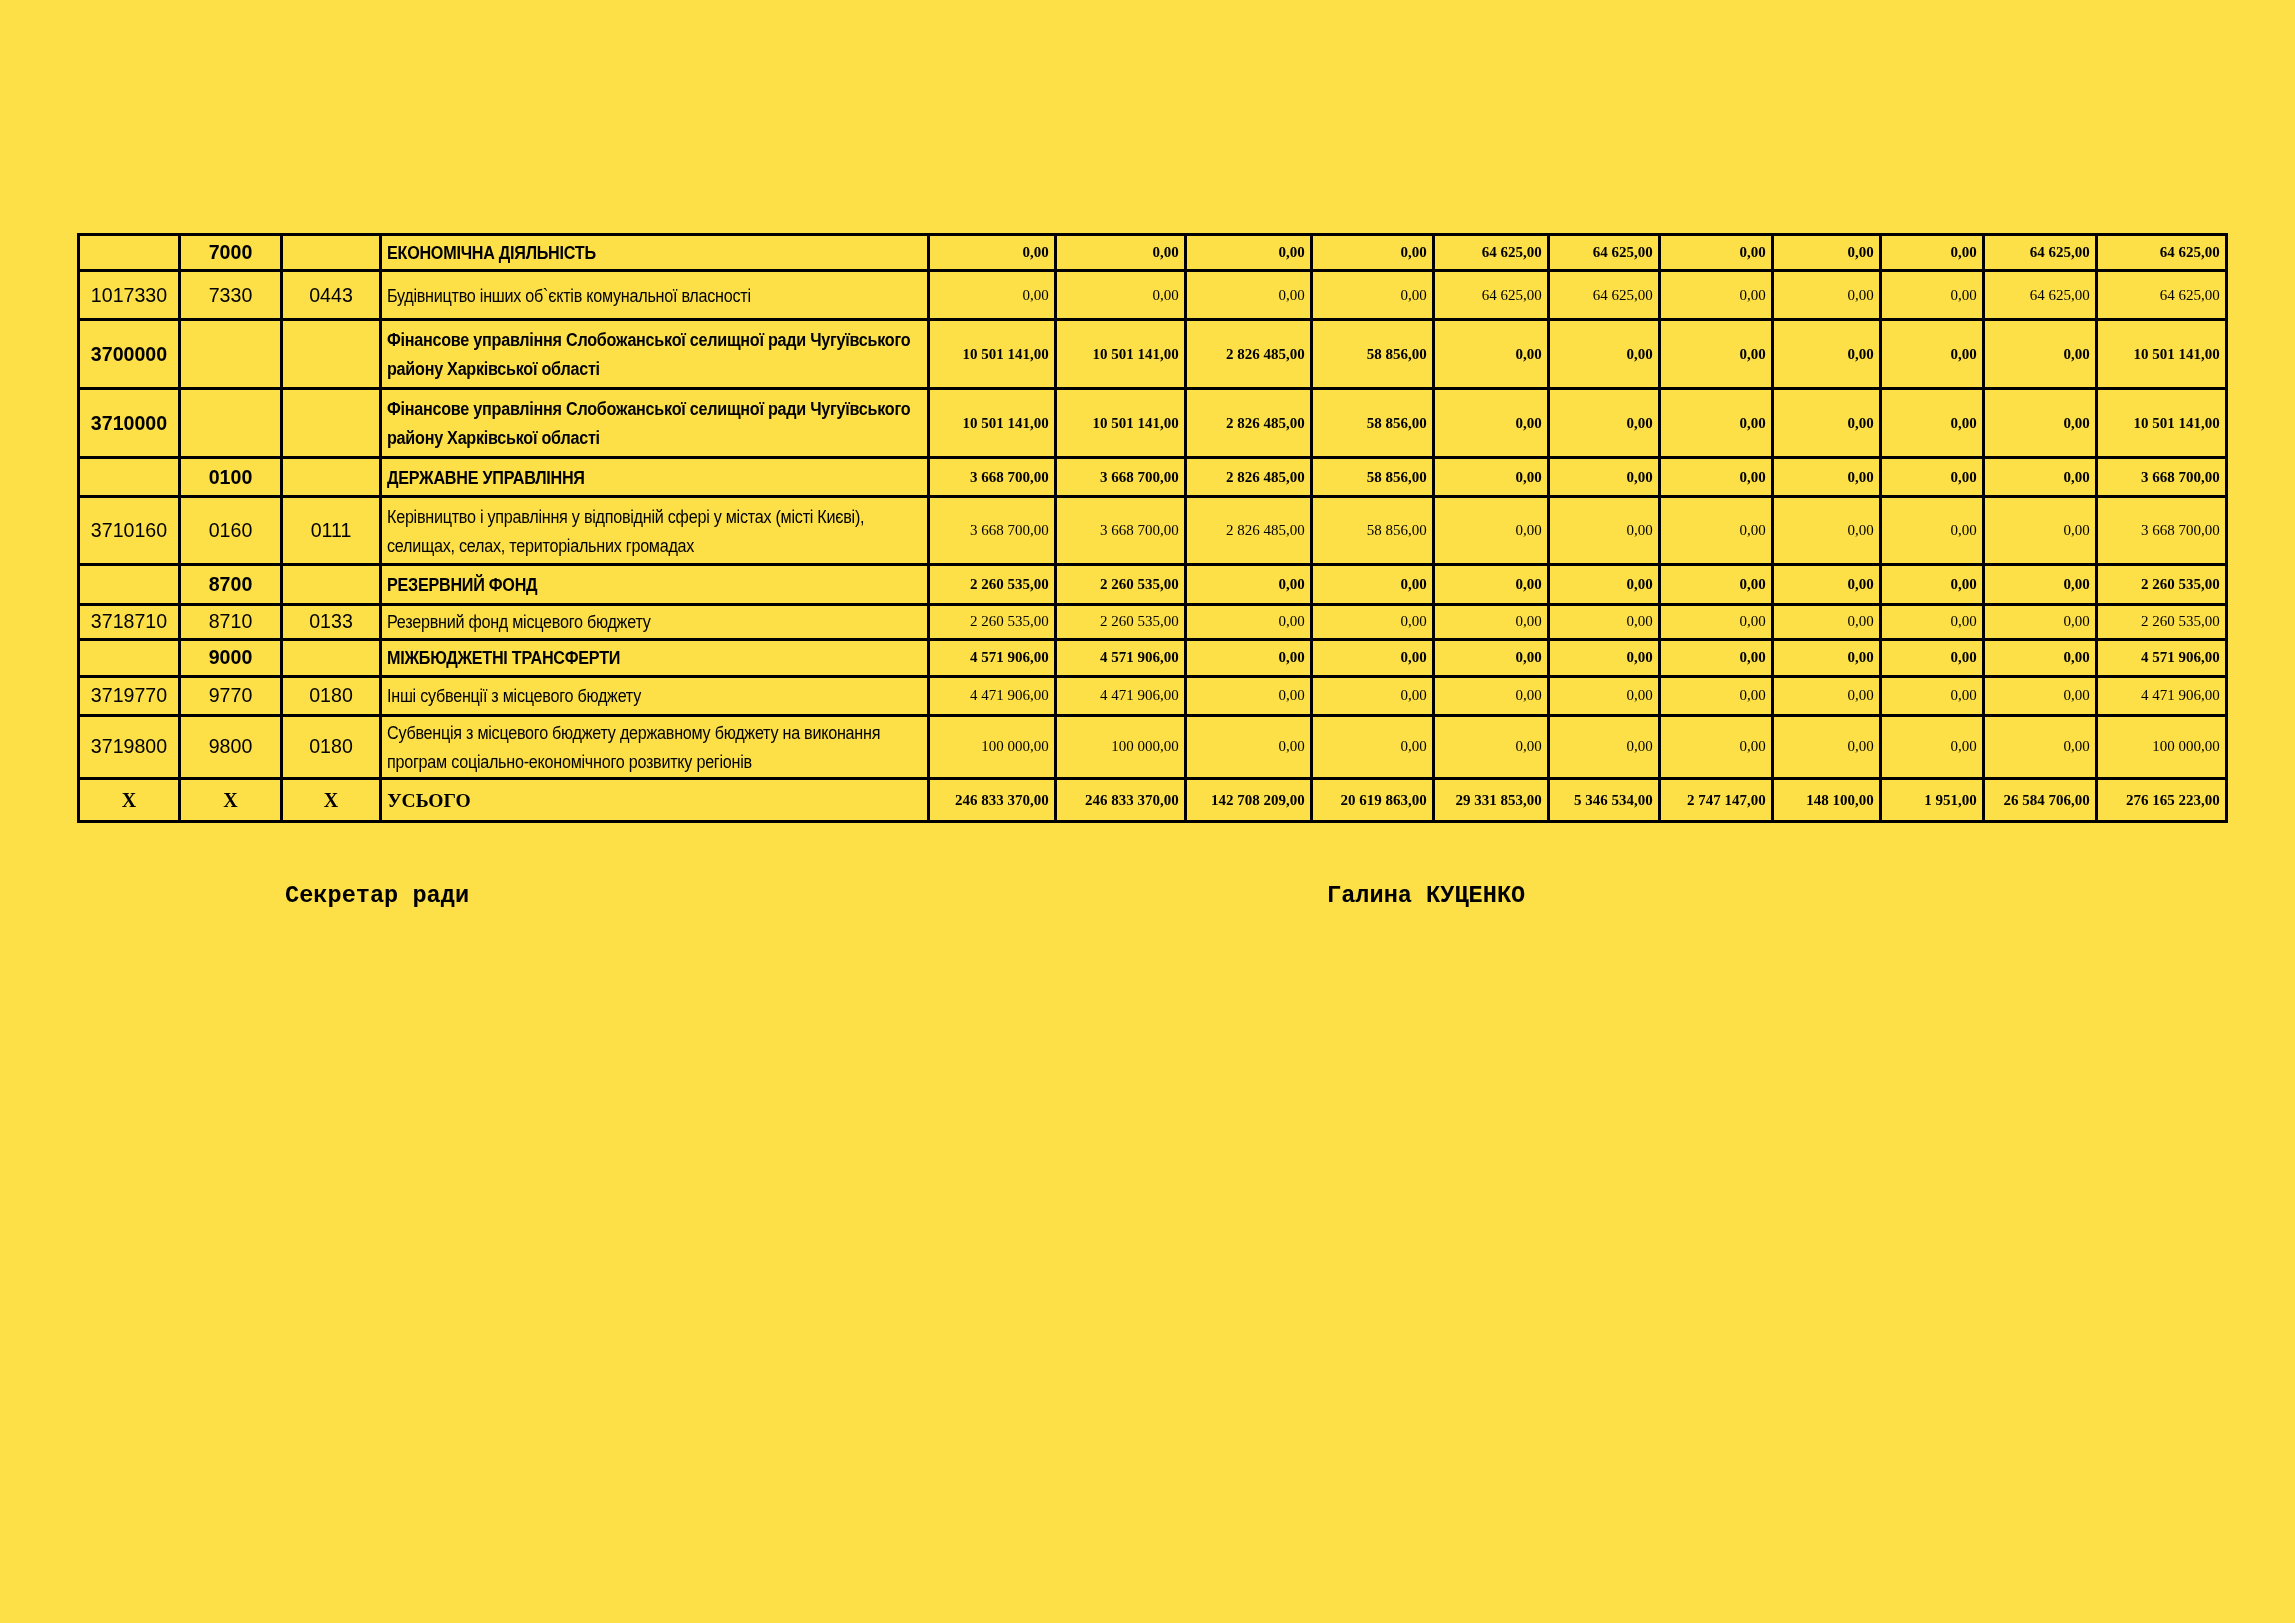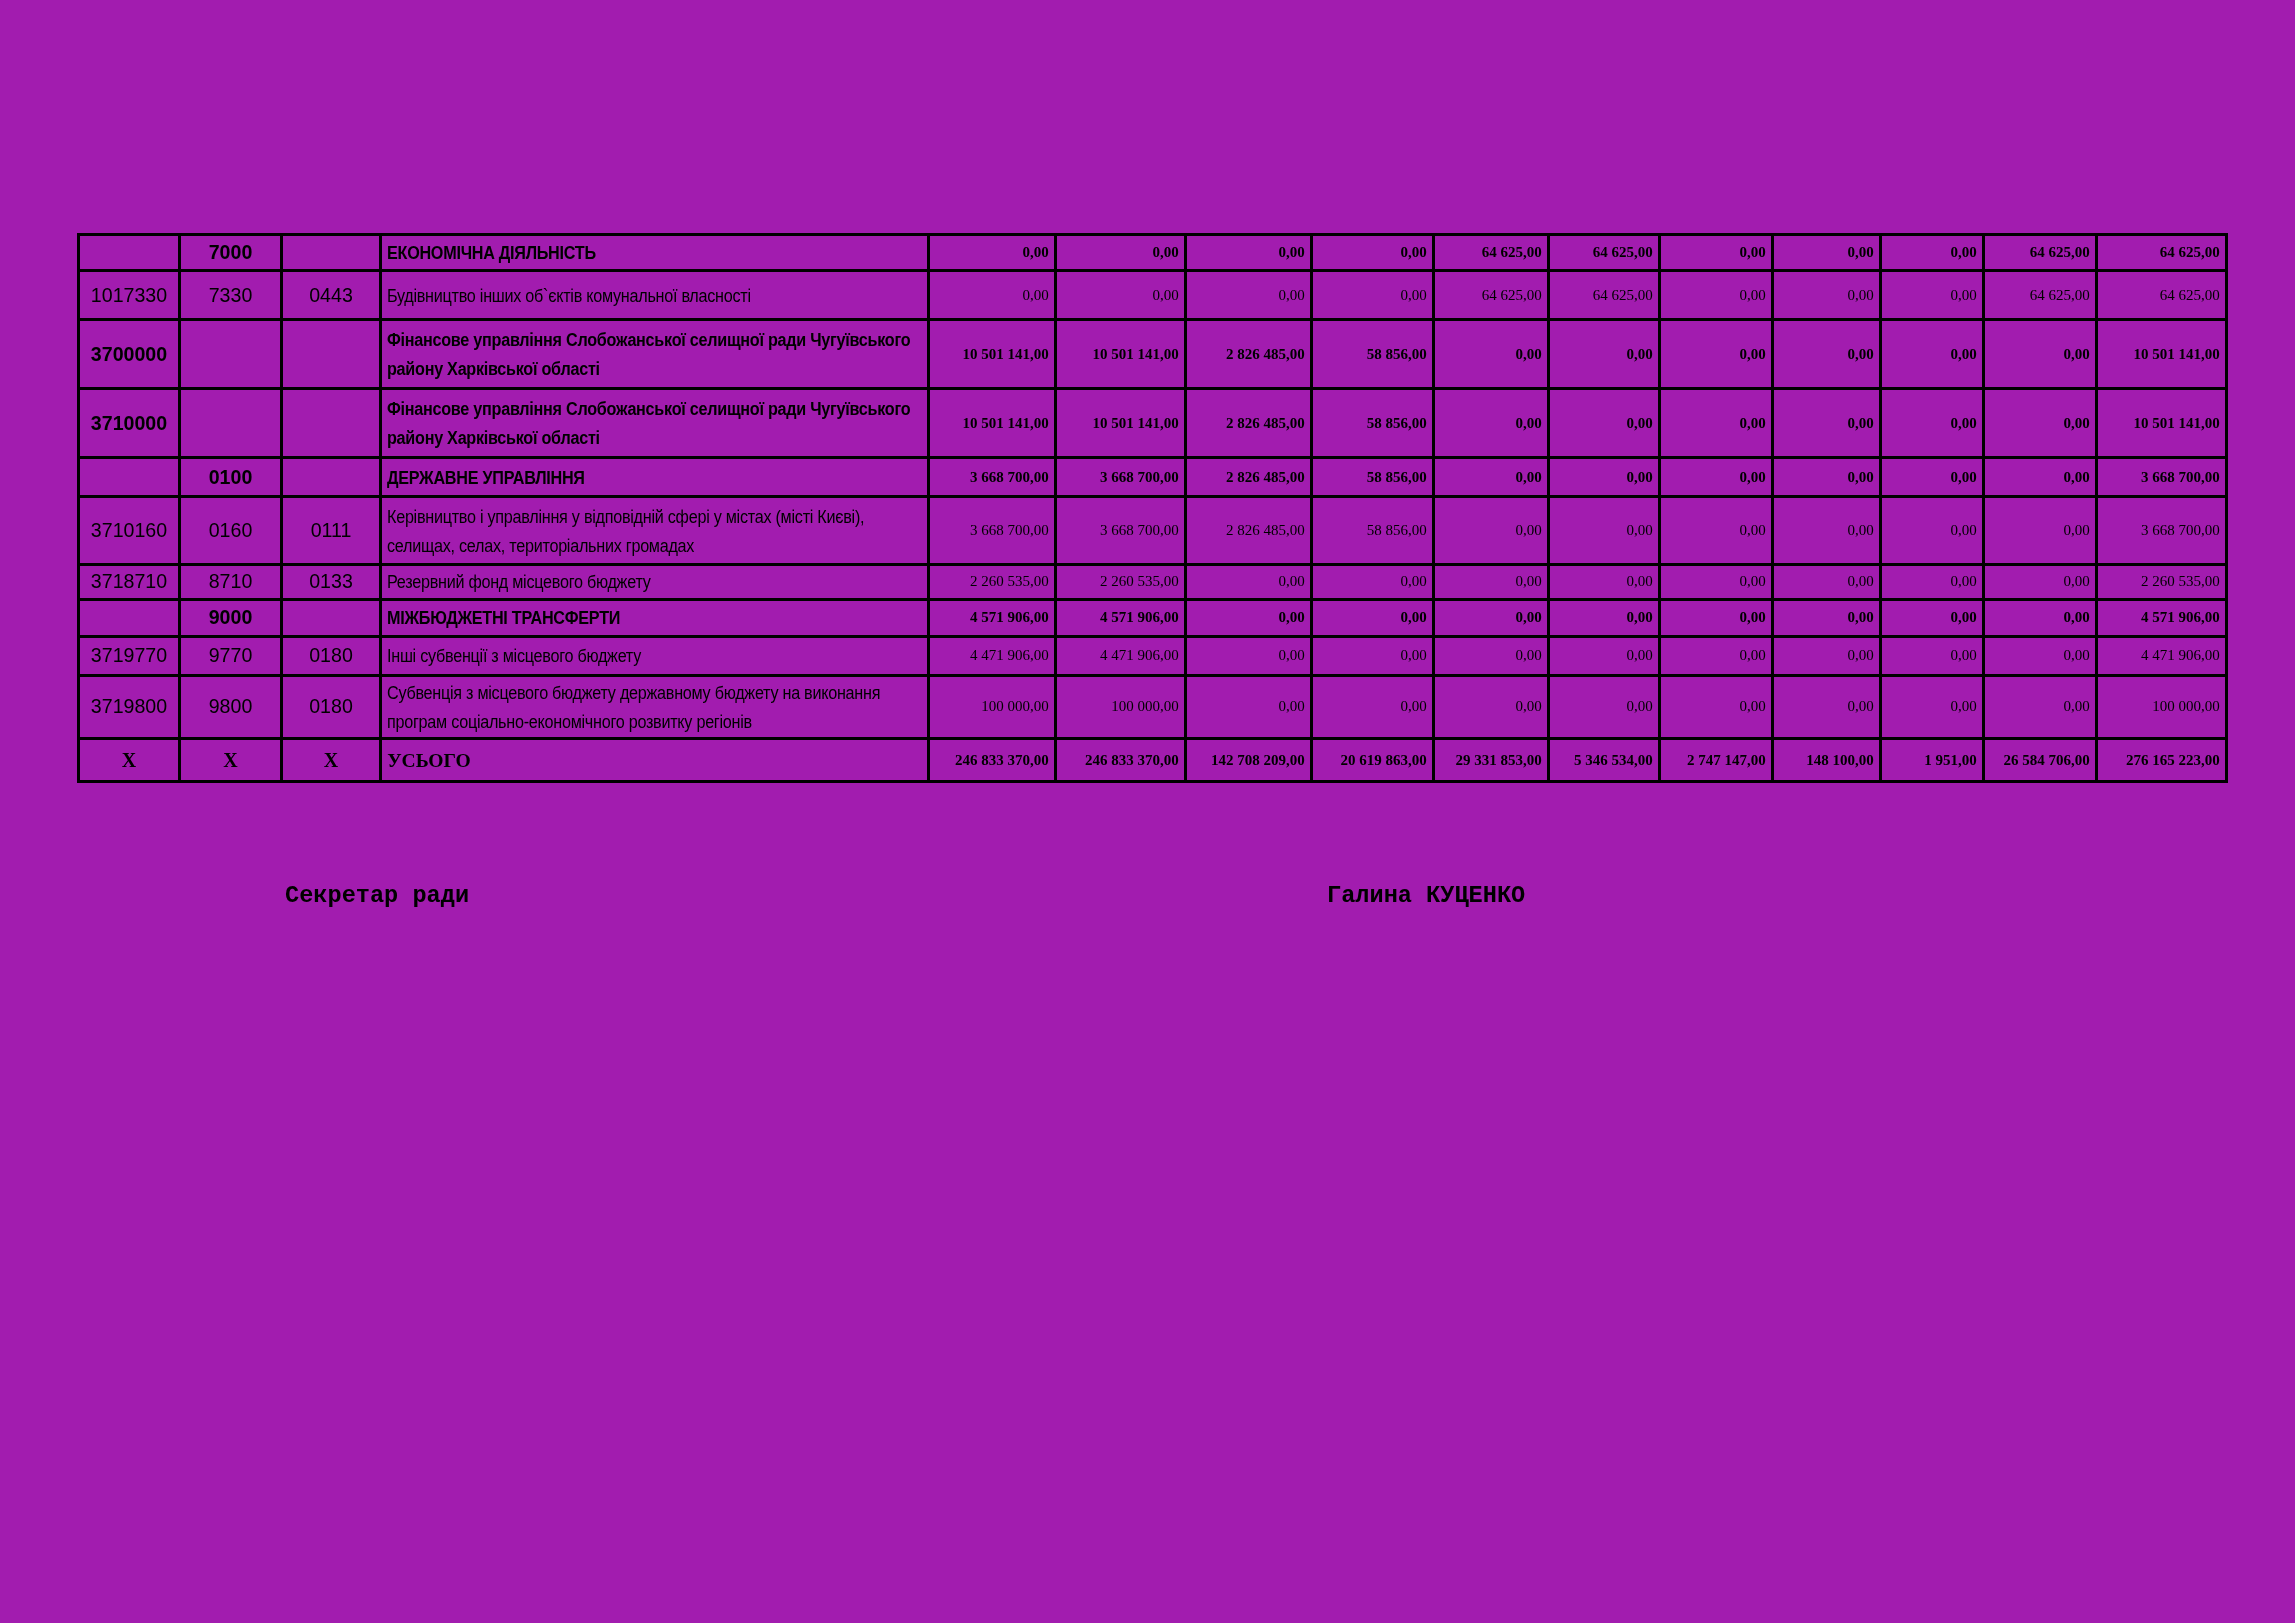--- a/index.html
+++ b/index.html
@@ -1,19 +1,19 @@
 <!DOCTYPE html>
 <html style="font-size:10.5px"><head>
 <meta charset="utf-8">
 <style>
   html,body{margin:0;padding:0;background:#e8e8e8;}
   .page{
     position:relative;
     width:2295px;height:1623px;
-    background:#a21caf;
+    background:#fde047;
     overflow:hidden;
     font-family:"Liberation Sans", sans-serif;
   }
   table.budget{
     position:absolute;
     left:77px;top:233px;
     border-collapse:collapse;
     table-layout:fixed;
     width:2148px;
   }
@@ -201,20 +201,37 @@
           <td class="num">2 826 485,00</td>
           <td class="num">58 856,00</td>
           <td class="num">0,00</td>
           <td class="num">0,00</td>
           <td class="num">0,00</td>
           <td class="num">0,00</td>
           <td class="num">0,00</td>
           <td class="num">0,00</td>
           <td class="num">3 668 700,00</td>
         </tr>
+        <tr class="bold " style="height: 40px;">
+          <td class="code"></td>
+          <td class="code">8700</td>
+          <td class="code"></td>
+          <td class="name"><span class="name-inner">РЕЗЕРВНИЙ ФОНД</span></td>
+          <td class="num">2 260 535,00</td>
+          <td class="num">2 260 535,00</td>
+          <td class="num">0,00</td>
+          <td class="num">0,00</td>
+          <td class="num">0,00</td>
+          <td class="num">0,00</td>
+          <td class="num">0,00</td>
+          <td class="num">0,00</td>
+          <td class="num">0,00</td>
+          <td class="num">0,00</td>
+          <td class="num">2 260 535,00</td>
+        </tr>
         <tr class="" style="height: 23px;">
           <td class="code">3718710</td>
           <td class="code">8710</td>
           <td class="code">0133</td>
           <td class="name"><span class="name-inner">Резервний фонд місцевого бюджету</span></td>
           <td class="num">2 260 535,00</td>
           <td class="num">2 260 535,00</td>
           <td class="num">0,00</td>
           <td class="num">0,00</td>
           <td class="num">0,00</td>

